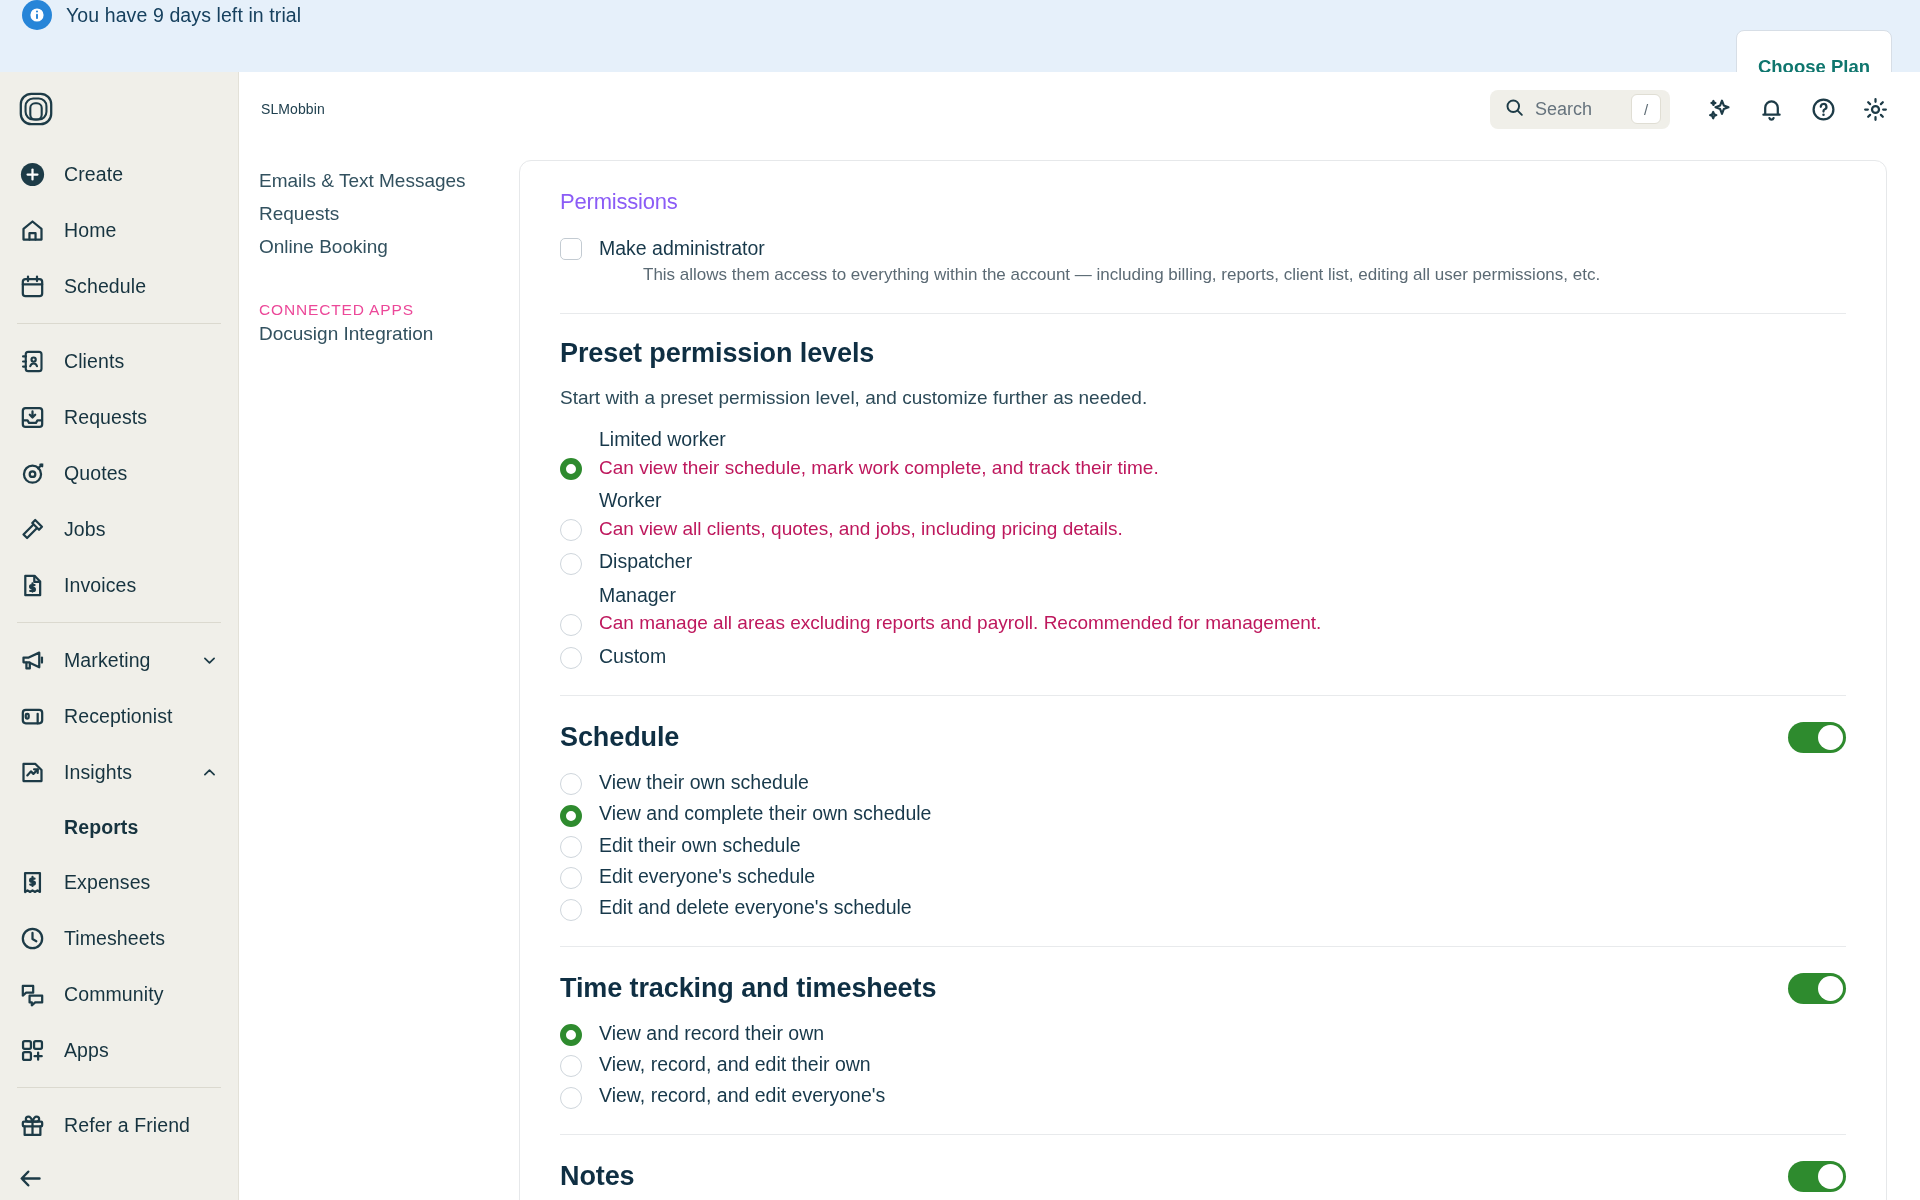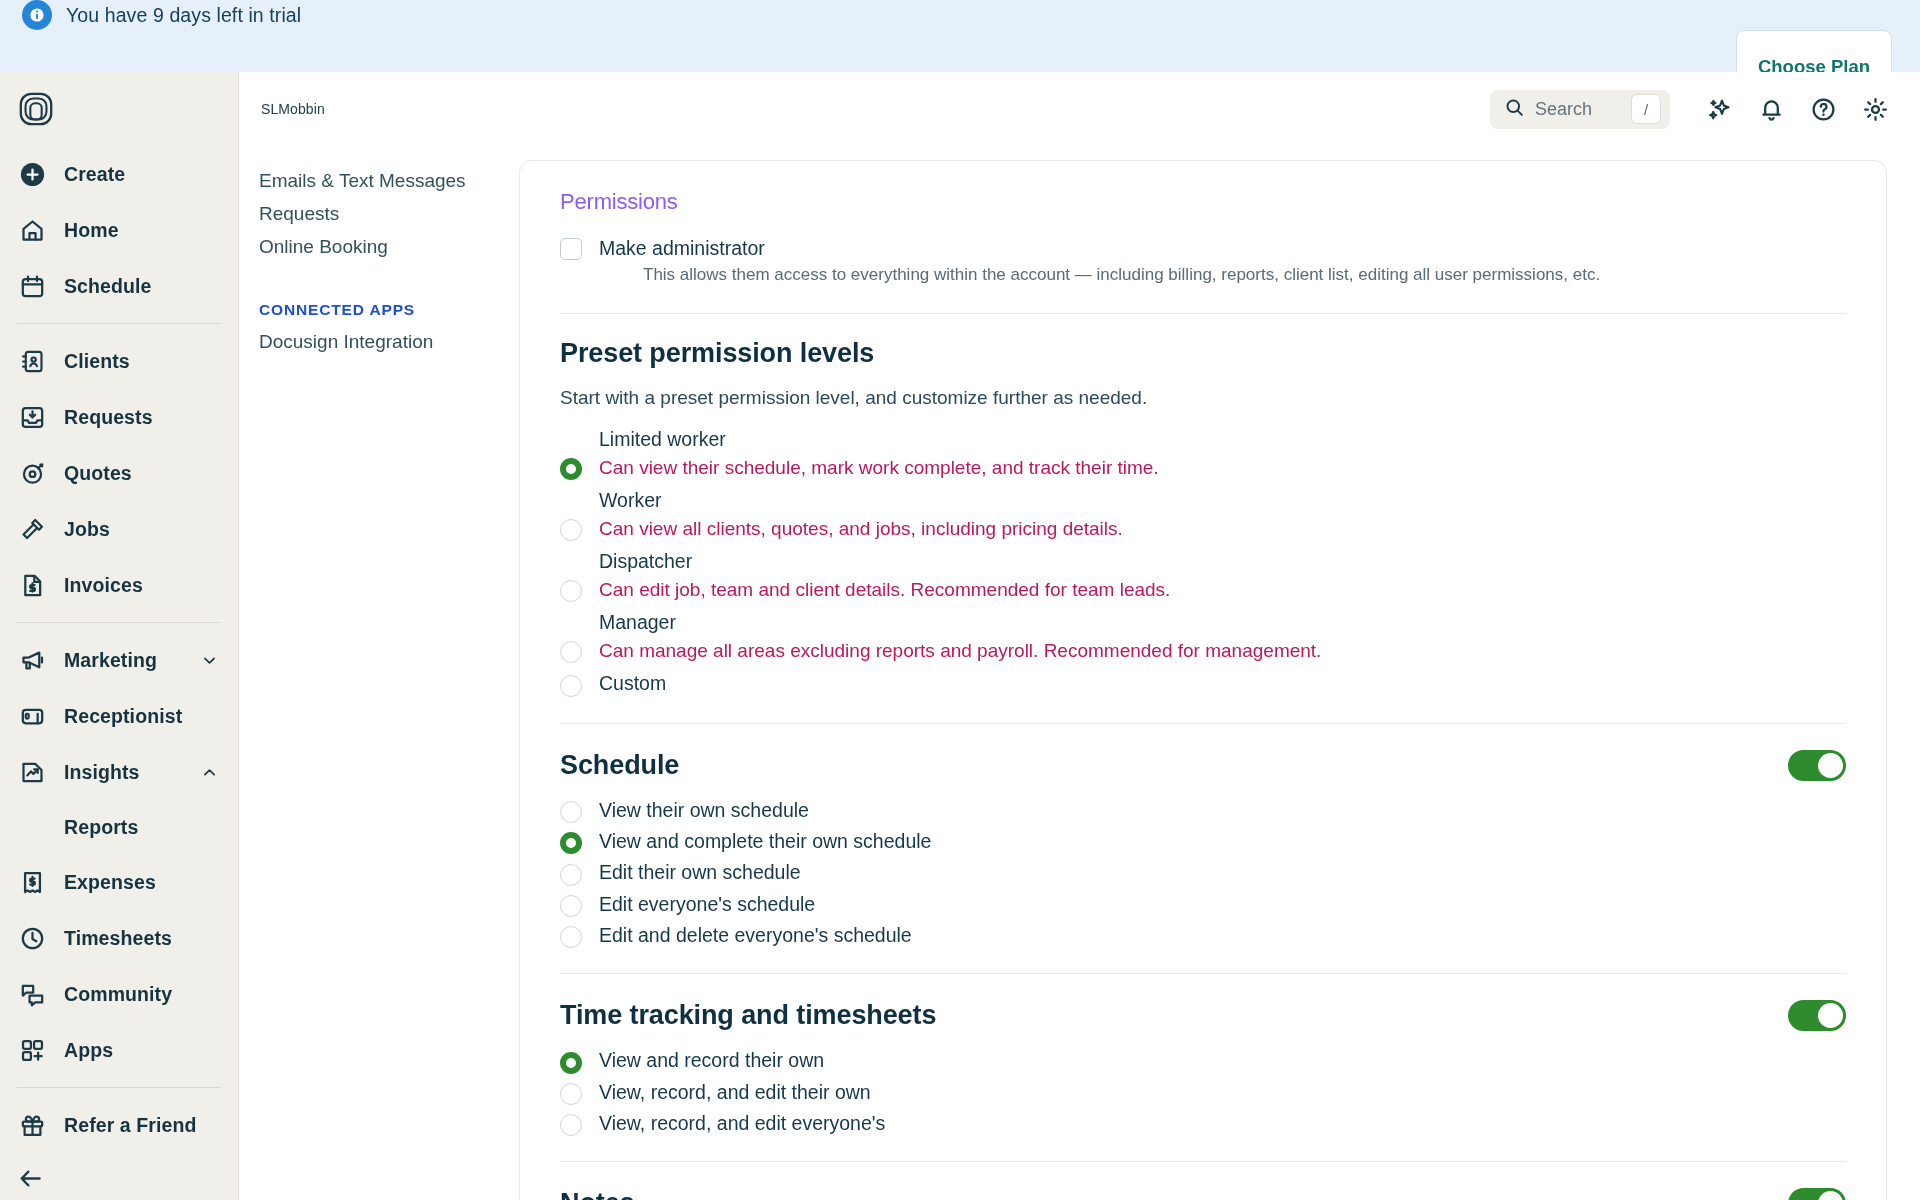--- a/index.html
+++ b/index.html
@@ -65,21 +65,21 @@
     color: #16333f;
     position: relative;
   }
   .nav-item .ico {
     width: 30px; height: 30px; flex: 0 0 30px;
     display: flex; align-items: center; justify-content: center;
     margin-right: 17px;
   }
   .nav-item .lbl {
     font-size: 19.5px;
-    font-weight: 700;
+    font-weight: 400;
     color: #16333f;
     letter-spacing: .1px;
     white-space: nowrap;
   }
   .nav-item.sub .lbl { font-weight: 600; }
   .nav-item.sub { padding-left: 64px; height: 54px; }
   .nav-chevron { margin-left: auto; margin-right: 20px; display:flex; }
   .rail-divider {
     height: 1px; background: #dbd9cf;
     margin: 9px 17px 9px 17px;
@@ -123,22 +123,22 @@
     position: absolute; top: 146px; left: 239px;
     width: 280px; height: 1054px;
     background: #ffffff;
     padding: 20px 0 0 20px;
   }
   .subnav-link {
     font-size: 19px; color: #32515f; line-height: 1.32;
     padding: 2px 0 6px 0; cursor: pointer; max-width: 215px;
   }
   .subnav-section {
-    font-size: 15.5px; font-weight: 700; color: #1d4ed8;
-    letter-spacing: .85px; margin-top: 36px; margin-bottom: 8px;
+    font-size: 15.5px; font-weight: 400; color: #ec4899;
+    letter-spacing: .85px; margin-top: 36px; 
   }
 
   
   .card {
     position: absolute;
     top: 160px; left: 519px;
     width: 1368px; height: 1060px;
     background: #ffffff;
     border: 1px solid #e6e8ea;
     border-radius: 12px;
@@ -491,21 +491,20 @@
       <span class="radio"></span>
       <div>
         <div class="r-label">Worker</div>
         <div class="r-desc">Can view all clients, quotes, and jobs, including pricing details.</div>
       </div>
     </div>
     <div class="radio-row">
       <span class="radio"></span>
       <div>
         <div class="r-label">Dispatcher</div>
-        <div class="r-desc">Can edit job, team and client details. Recommended for team leads.</div>
       </div>
     </div>
     <div class="radio-row">
       <span class="radio"></span>
       <div>
         <div class="r-label">Manager</div>
         <div class="r-desc">Can manage all areas excluding reports and payroll. Recommended for management.</div>
       </div>
     </div>
     <div class="radio-row">

